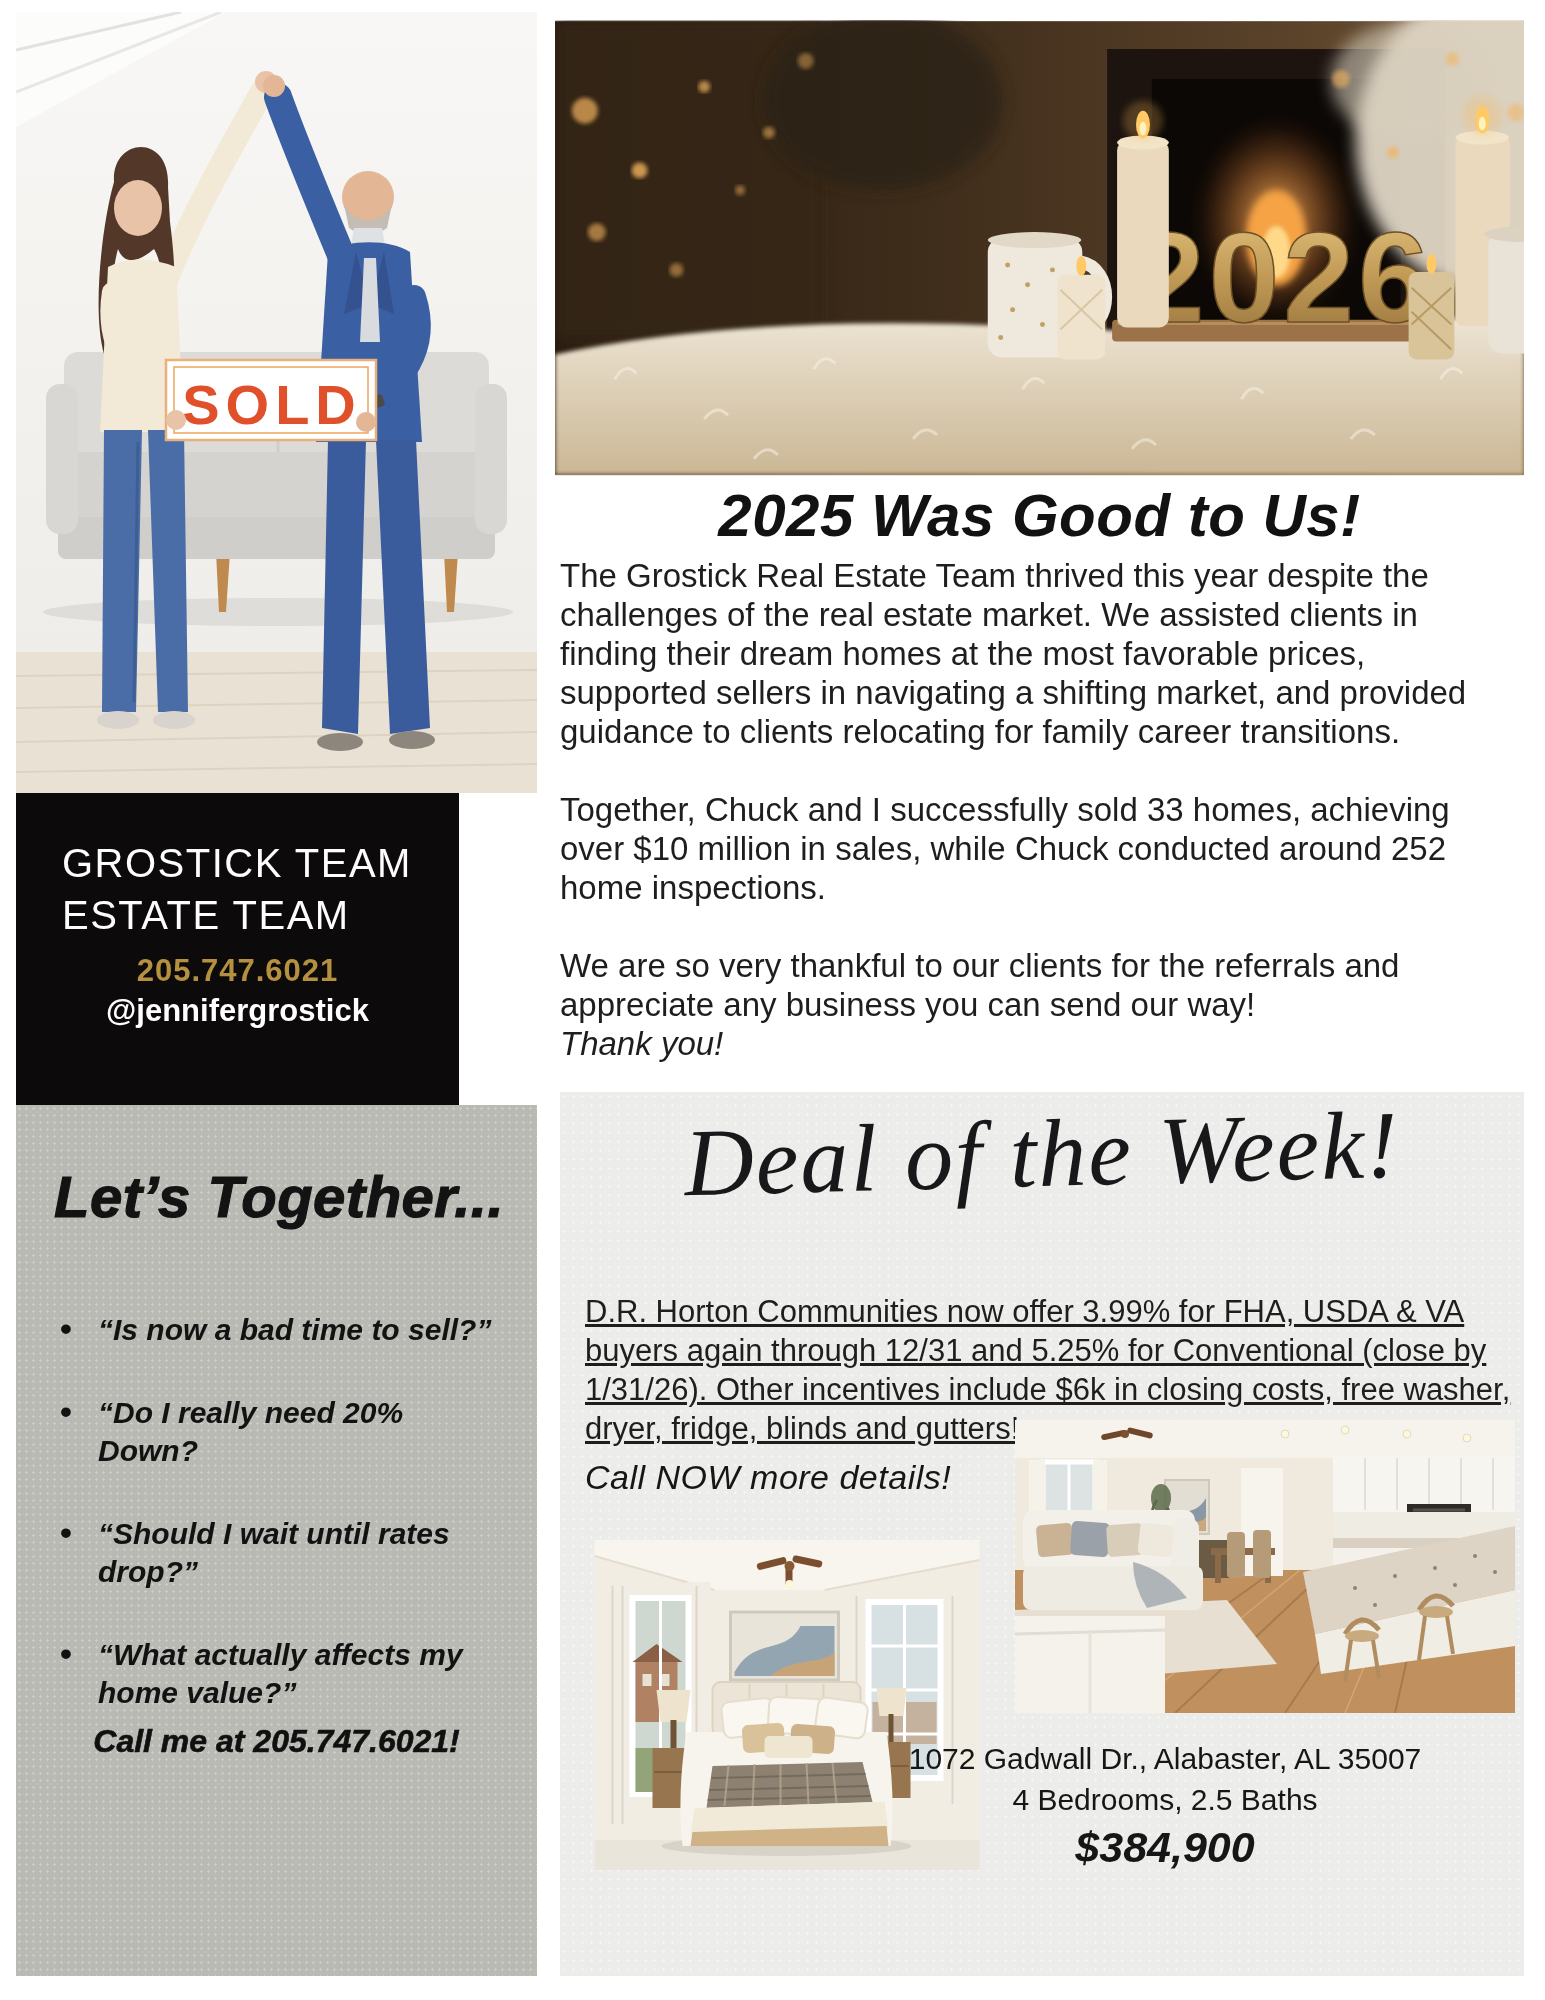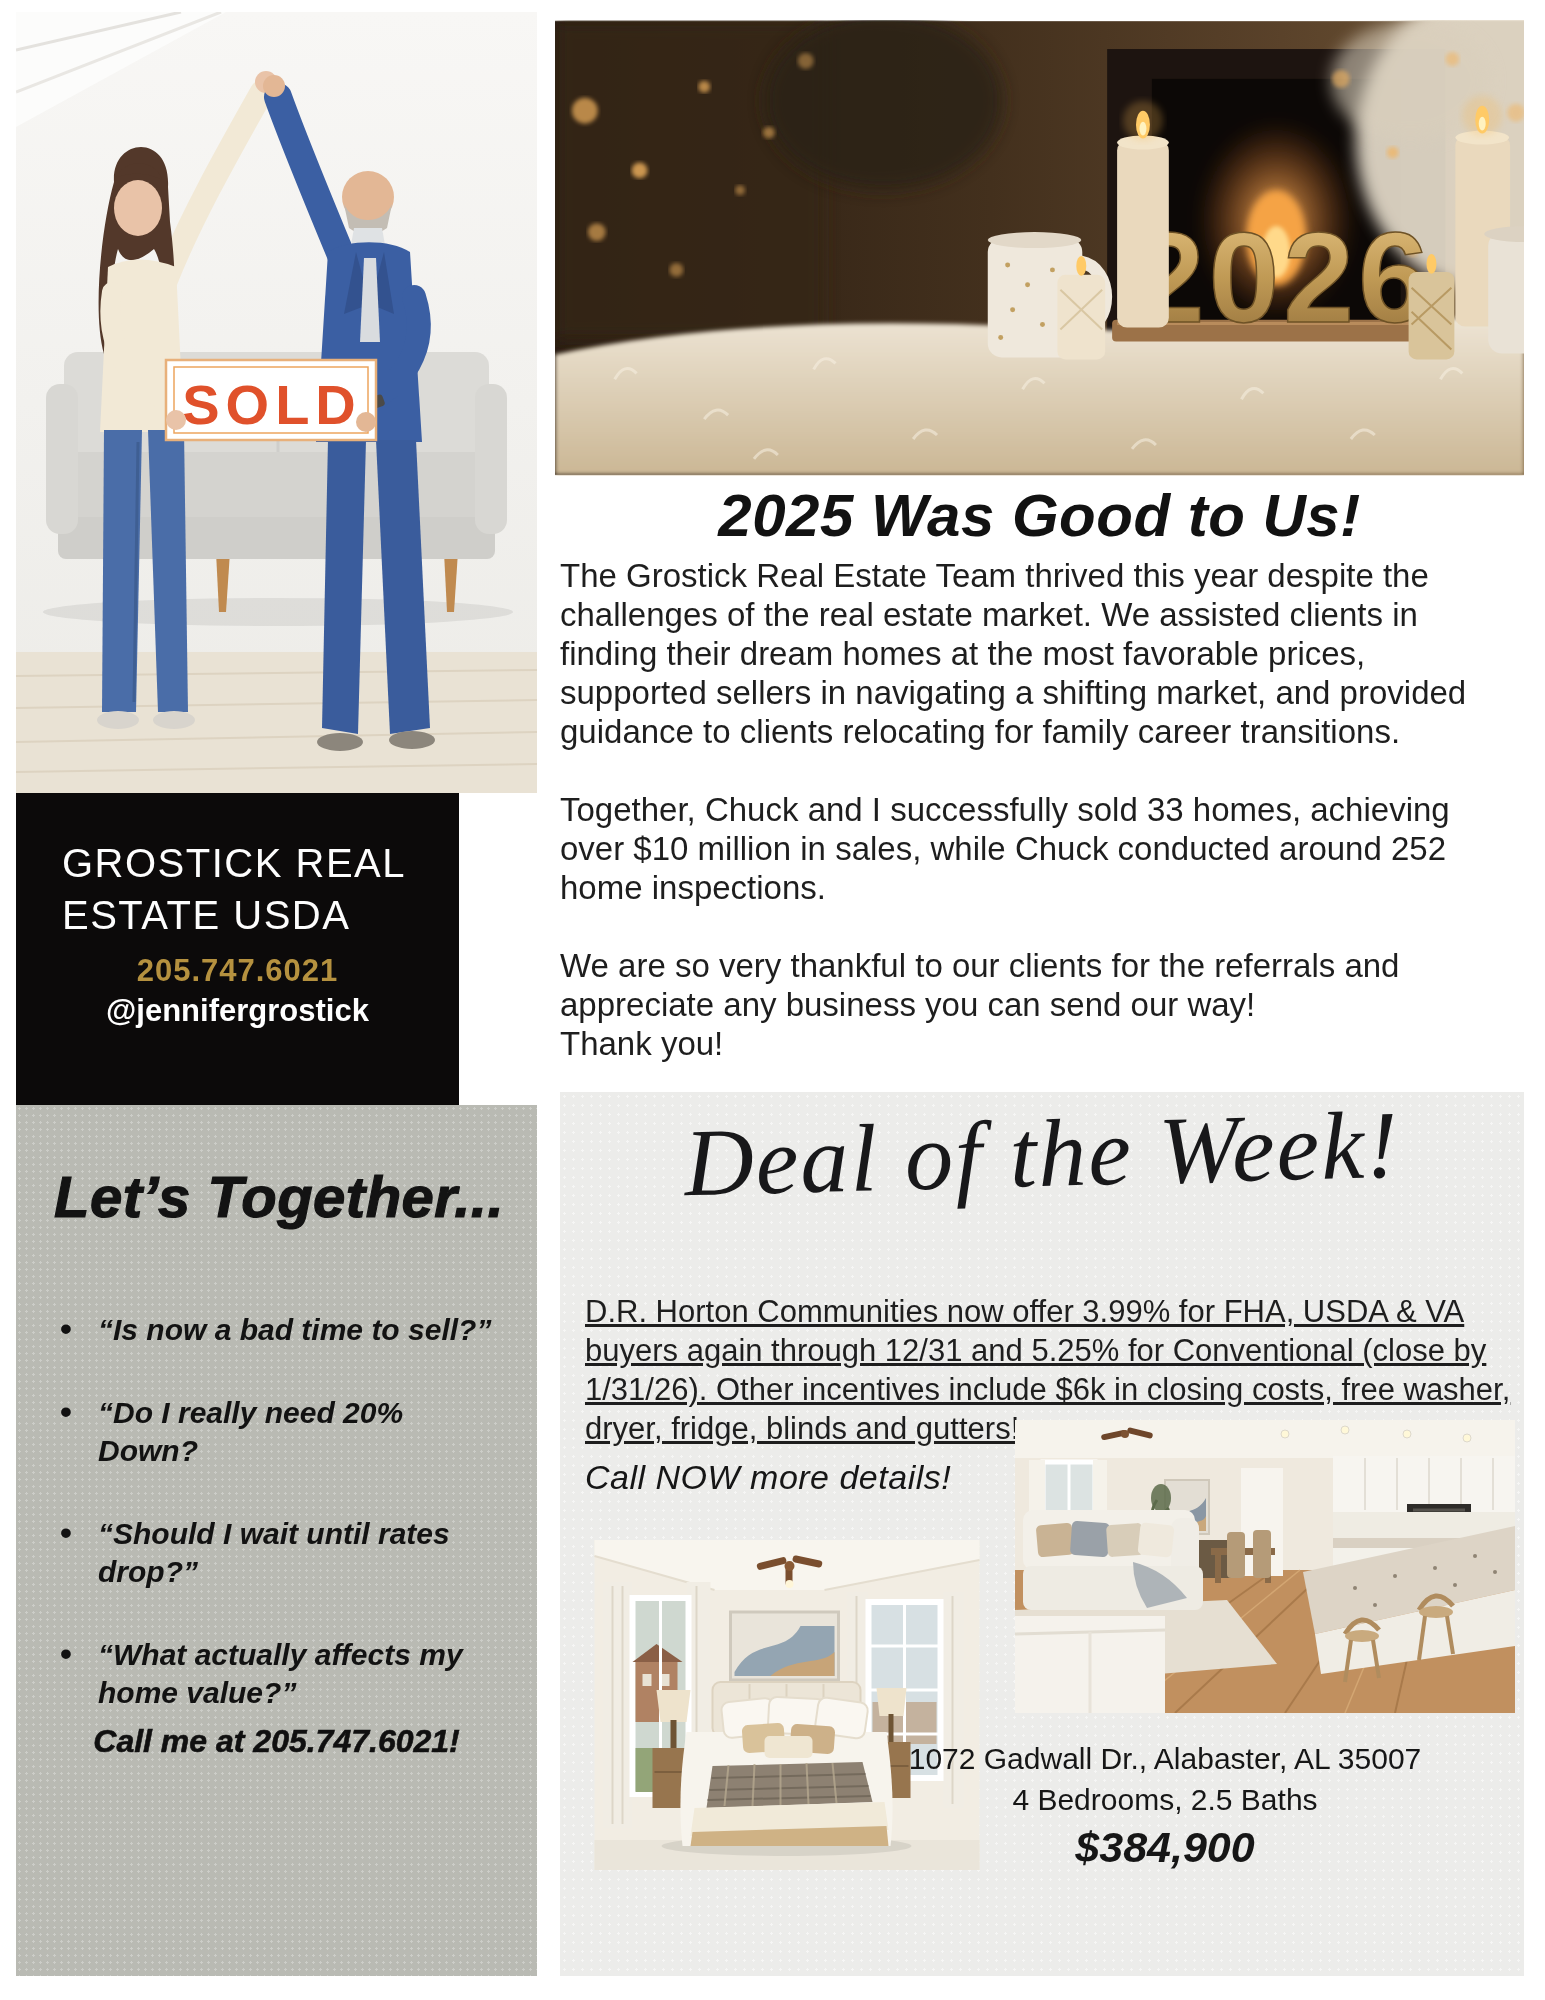--- a/index.html
+++ b/index.html
@@ -54,21 +54,21 @@
   
   .photo-year{left:555px;top:20px;width:969px;height:456px;}
   .recap-heading{
     left:555px;top:483px;width:969px;text-align:center;
     font-size:60px;line-height:1.1;font-weight:700;font-style:italic;color:#121212;
     letter-spacing:0.5px;
   }
   .recap-body{left:560px;top:556px;width:916px;}
   .recap-body p{margin:0 0 39px 0;font-size:33px;line-height:39px;color:#1e1e1e;}
   .recap-body p.last{margin-bottom:0;}
-  .recap-signoff{font-size:33px;line-height:39px;color:#1e1e1e;}
+  .recap-signoff{font-size:33px;line-height:39px;font-style:italic;color:#1e1e1e;}
   
   .deal-panel{
     left:560px;top:1092px;width:964px;height:884px;background:#ececea;
     background-image:radial-gradient(rgba(255,255,255,.5) 1px,transparent 1.2px);
     background-size:9px 9px;
   }
   .deal-heading{
     position:absolute;left:0;top:6px;width:100%;text-align:center;
     font-family:cursive;
     font-size:96px;font-style:italic;font-weight:400;color:#18181a;
@@ -166,21 +166,21 @@
         <rect x="150" y="348" width="210" height="80" fill="#ffffff" stroke="#e8b07a" stroke-width="2.5"></rect>
         <rect x="158" y="355" width="194" height="66" fill="none" stroke="#eda55e" stroke-width="1.5"></rect>
         <text x="256" y="412" text-anchor="middle" font-size="56" font-weight="bold" letter-spacing="6" fill="#e0512b">SOLD</text>
         <circle cx="160" cy="408" r="10" fill="#e9c3a8"></circle>
         <circle cx="350" cy="410" r="10" fill="#e3b795"></circle>
       </g>
     </svg>
   </div>
 
   <div class="abs brand-card">
-    <div class="brand-title">GROSTICK REAL ESTATE USDA</div>
+    <div class="brand-title">GROSTICK TEAM ESTATE TEAM</div>
     <div class="brand-phone">205.747.6021</div>
     <div class="brand-handle">@jennifergrostick</div>
   </div>
 
   <div class="abs gray-panel">
     <div class="discuss-heading">Let’s Together...</div>
     <ul class="discuss-list">
       <li>“Is now a bad time to sell?”</li>
       <li>“Do I really need 20% Down?</li>
       <li>“Should I wait until rates drop?”</li>

